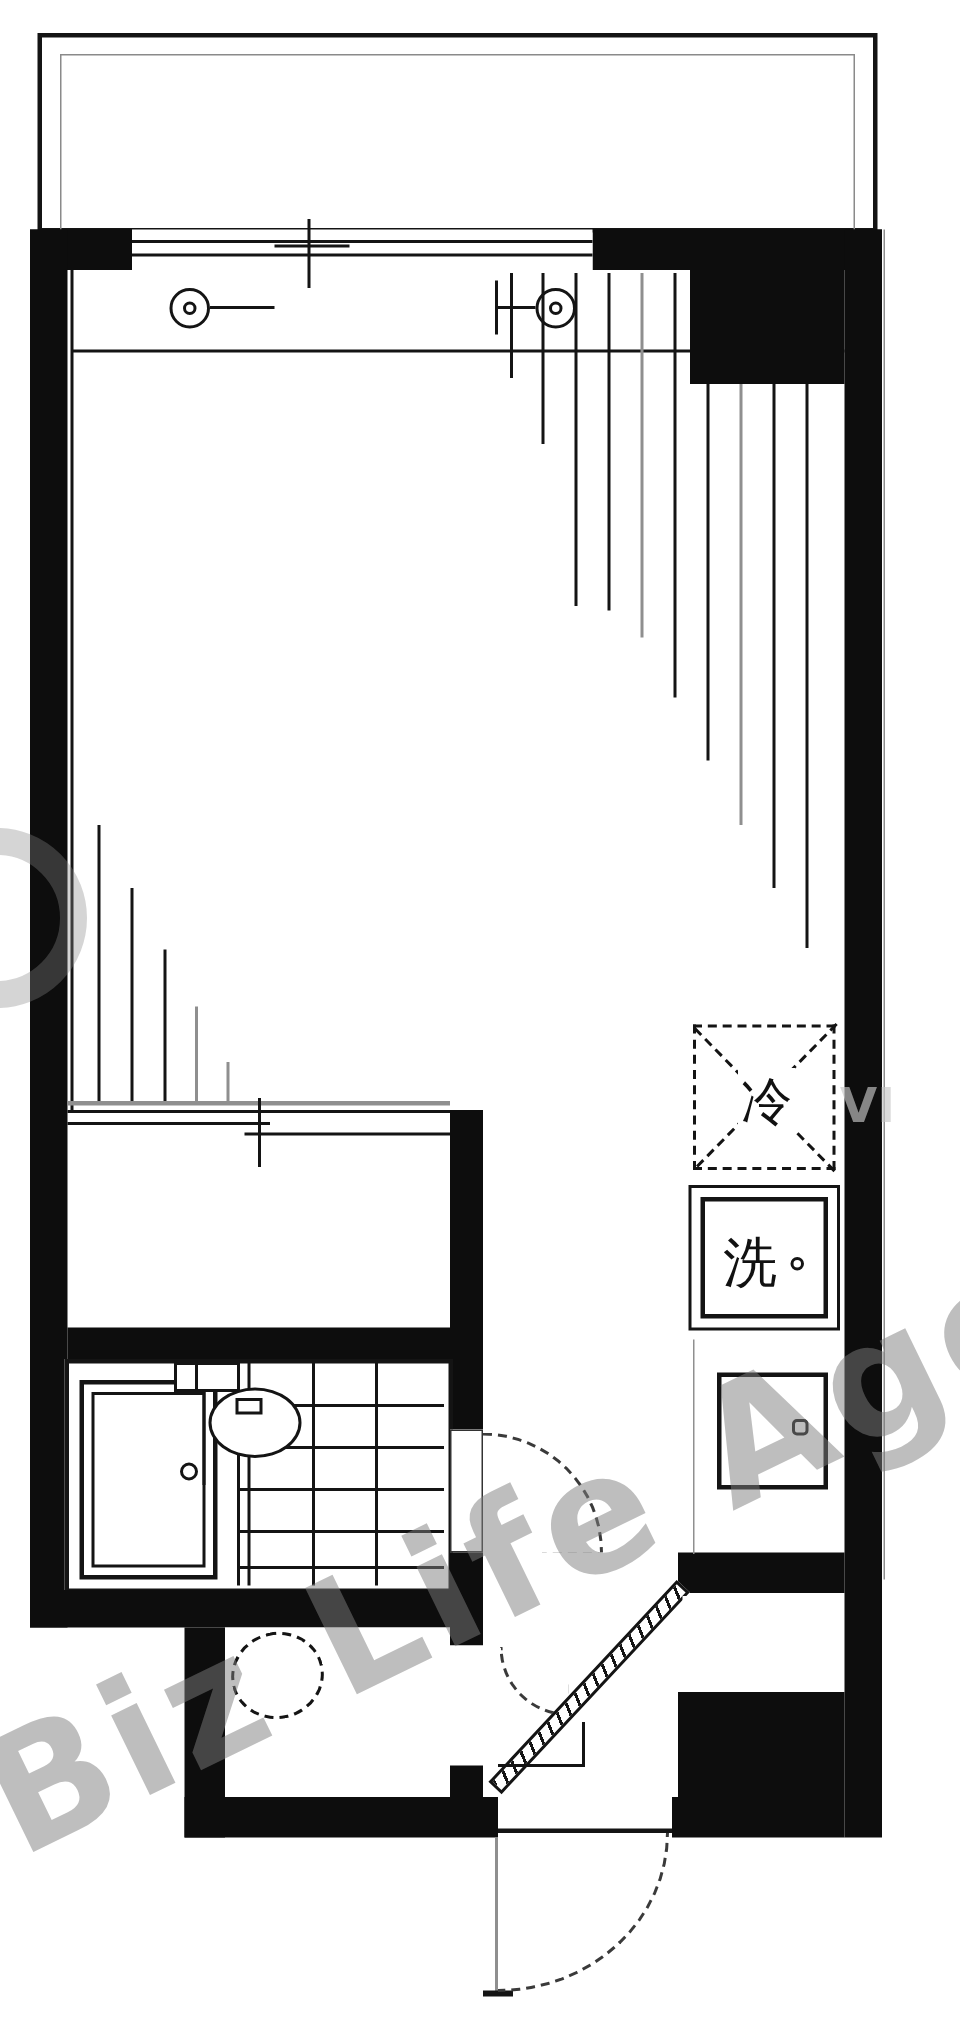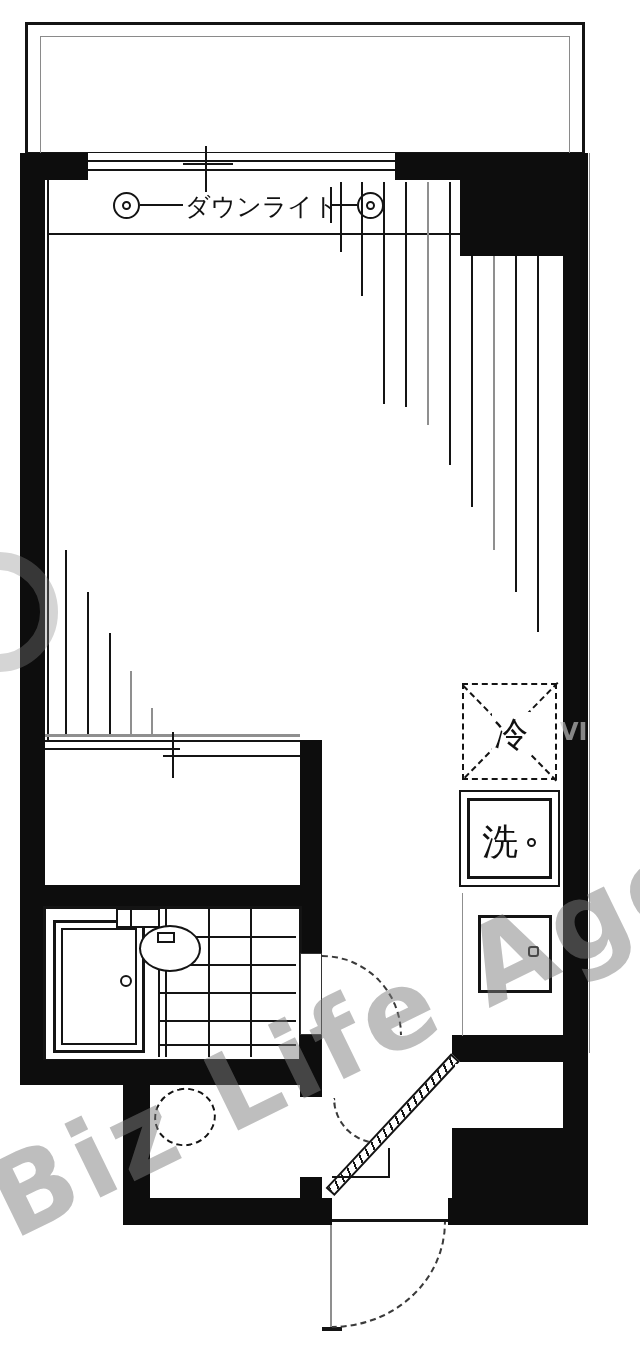--- a/index.html
+++ b/index.html
@@ -42,21 +42,20 @@
 
   <div class="abs ln" style="left:47px;top:180px;width:2px;height:560px;"></div>
   <div class="abs ln" style="left:48px;top:233px;width:515px;height:2px;"></div>
 
   <div class="abs w" style="left:460px;top:180px;width:103px;height:76px;"></div>
 
   <div class="abs circle dl-sym" style="left:113px;top:192px;">
     <span class="inner"></span>
   </div>
   <div class="abs ln" style="left:140px;top:204px;width:43px;height:2px;"></div>
-  <div class="abs jp" style="left:185px;top:190px;font-size:25px;">ダウンライト</div>
   <div class="abs ln" style="left:331px;top:204px;width:26px;height:2px;"></div>
   <div class="abs ln" style="left:330px;top:187px;width:2px;height:36px;"></div>
   <div class="abs circle dl-sym" style="left:357px;top:192px;">
     <span class="inner"></span>
   </div>
 
   <div class="abs ln" style="left:340px;top:182px;width:2px;height:70px;"></div>
   <div class="abs ln" style="left:361px;top:182px;width:2px;height:114px;"></div>
   <div class="abs ln" style="left:383px;top:182px;width:2px;height:222px;"></div>
   <div class="abs ln" style="left:405px;top:182px;width:2px;height:225px;"></div>
@@ -143,16 +142,16 @@
   <div class="abs jp" style="left:482px;top:818px;font-size:36px;">洗</div>
   <div class="abs circle" style="left:527px;top:838px;width:9px;height:9px;"></div>
 
   <div class="abs gln" style="left:462px;top:893px;width:1px;height:143px;"></div>
   <div class="abs whitebox" style="left:478px;top:915px;width:74px;height:78px;border:3px solid #141414;"></div>
   <div class="abs circle" style="left:528px;top:946px;width:11px;height:11px;border-radius:30%;"></div>
 
   <div class="abs whitebox" style="left:455px;top:1064px;width:16px;height:58px;"></div>
 
   <div class="abs wm" style="left:-62px;top:552px;width:120px;height:120px;border:18px solid rgba(135,135,135,0.35);border-radius:50%;"></div>
-  <div class="abs wm" style="left:560px;top:718px;font-size:24px;color:rgba(200,200,200,0.65);">VI</div>
+  <div class="abs wm" style="left:560px;top:718px;font-size:32px;color:rgba(200,200,200,0.65);">VI</div>
   <div class="abs wm jp" style="left:-30px;top:1150px;width:1400px;font-size:108px;letter-spacing:5px;transform:rotate(-26deg);transform-origin:0 0;">Biz Life Agent</div>
 
 </div>
 
 </body></html>

